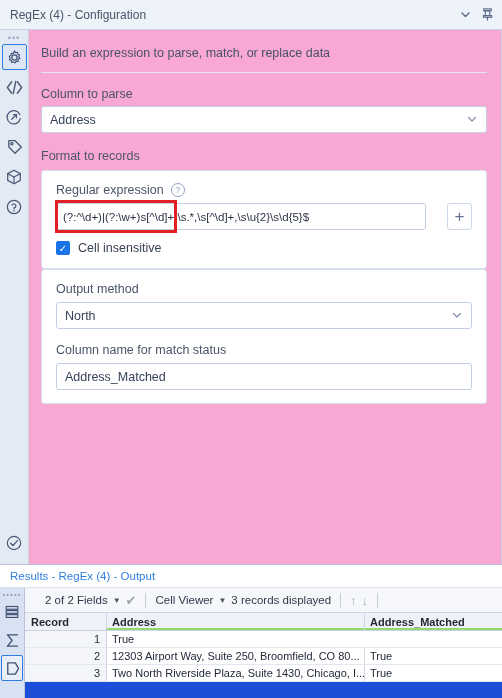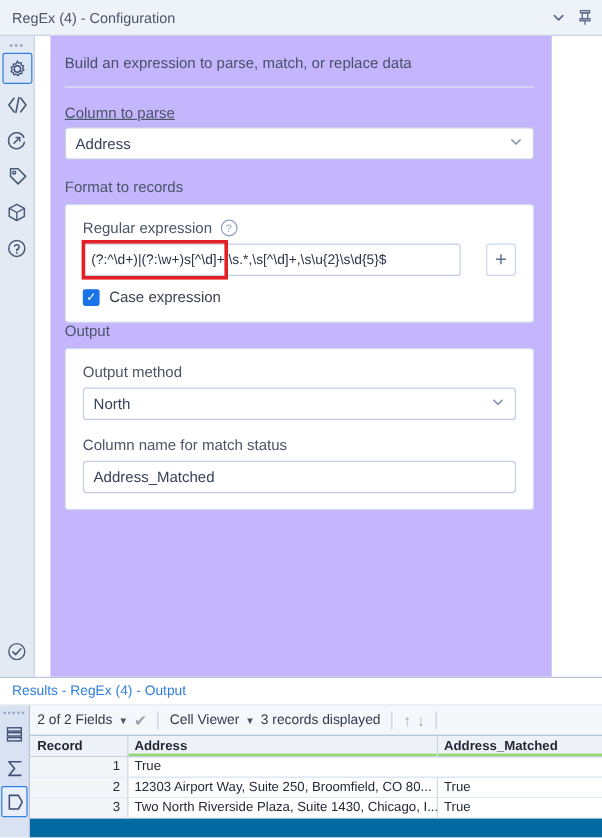--- a/index.html
+++ b/index.html
@@ -32,28 +32,28 @@
     width:25px; height:26px; margin:2px 0;
     display:flex; align-items:center; justify-content:center;
     color:#4a5a77;
   }
   .rail-btn.sel { background:#dde6f5; border:1.5px solid #2f7fe0; border-radius:2px; }
   .rail-spacer { flex:1; }
   .rail-bottom { margin-bottom:8px; }
 
   
   .form {
-    position:absolute; left:42px; top:30px; width:418px; height:534px;
-    background:#c4b5fd; border-right:1px solid #c9d3e4;
+    position:absolute; left:29px; top:30px; width:473px; height:534px;
+    background:#f9a8d4; border-right:1px solid #c9d3e4;
     overflow:hidden;
   }
   .form-inner { padding:12px 14px 0 12px; }
   .intro { font-size:12.5px; color:#465268; margin:4px 0 12px 0; }
   .hr { height:1px; background:#dfe6f1; margin:0 0 14px 0; }
-  .fld-label { font-size:12.5px; color:#4a5568; margin-bottom:5px;text-decoration:underline; }
+  .fld-label { font-size:12.5px; color:#4a5568; margin-bottom:5px; }
   .sect-label { font-size:12.5px; color:#4a5568; margin:0 0 7px 0; }
 
   .select, .textinput {
     height:27px; background:#fff; border:1px solid #c3cfe2; border-radius:3px;
     display:flex; align-items:center; padding:0 8px;
     font-size:12.5px; color:#37415a;
   }
   .select { justify-content:space-between; }
   .chev { color:#8494ae; font-size:11px; }
 
@@ -102,30 +102,30 @@
     background:#d9e2f2; border-right:1px solid #b9c4d8;
     display:flex; flex-direction:column; align-items:center; padding-top:3px;
   }
   .res-rail .grip2 { font-size:8px; color:#93a3bf; letter-spacing:1px; height:7px; line-height:7px;}
   .res-btn { width:22px; height:26px; margin:1px 0; display:flex; align-items:center; justify-content:center; color:#3f5074; }
   .res-btn.sel { background:#e8eff9; border:1.5px solid #2f7fe0; border-radius:2px; }
 
   .res-toolbar {
     position:absolute; left:25px; top:588px; width:477px; height:25px;
     background:#f5f7fa; border-bottom:1px solid #cdd6e4;
-    display:flex; align-items:center; gap:5px; padding-left:6px;
+    display:flex; align-items:center; gap:5px; padding-left:20px;
     font-size:11.5px; color:#30394a;
   }
   .tbsep { width:1px; height:15px; background:#c6cedd; margin:0 4px; }
   .caret { color:#4b5568; font-size:8px; }
   .chkmark { color:#9aa3ae; font-size:13px; }
   .arrowup, .arrowdn { color:#a6aebb; font-size:13px; }
 
   
-  .tbl { position:absolute; left:25px; top:613px; width:477px; height:85px; background:#0369a1; }
+  .tbl { position:absolute; left:25px; top:613px; width:477px; height:85px; background:#1d4ed8; }
   .trow { display:flex; height:17px; align-items:stretch; font-size:11px; }
   .thead { background:#eef1f7; font-weight:bold; color:#1f2733; height:18px; border-bottom:1px solid #c9d2e0;}
   .c-rec { width:82px; border-right:1px solid #cfd6e2; display:flex; align-items:center; padding:0 6px; }
   .c-addr { width:258px; border-right:1px solid #cfd6e2; display:flex; align-items:center; padding:0 5px; overflow:hidden; white-space:nowrap; }
   .c-match { flex:1; display:flex; align-items:center; padding:0 5px; }
   .thead .c-rec, .thead .c-addr, .thead .c-match { position:relative; }
   .thead .c-addr::after, .thead .c-match::after {
     content:""; position:absolute; left:0; right:0; bottom:0; height:2px; background:#8fdb6b;
   }
   .tbody .trow { border-bottom:1px solid #e3e8f0; color:#222b38; background:#fff; }
@@ -239,25 +239,24 @@
         <div class="regex-row">
           <div class="regex-box">
             <div class="regex-input">(?:^\d+)|(?:\w+)s[^\d]+,\s.*,\s[^\d]+,\s\u{2}\s\d{5}$</div>
             <div class="redbox"></div>
           </div>
           <div class="plusbtn">+</div>
         </div>
 
         <div class="chk-row">
           <span class="chk on">✓</span>
-          <span class="chk-lbl">Case expression</span>
+          <span class="chk-lbl">Cell insensitive</span>
         </div>
       </div>
 
-      <div class="sect-label">Output</div>
       <div class="card">
         <div class="card-sub">Output method</div>
         <div class="select" style="margin-bottom:14px;">
           <span>North</span>
           <span class="chev">
             <svg width="12" height="12" viewBox="0 0 12 12">
                 <path d="M2.5 4.5 L6 8 L9.5 4.5" stroke="#8494ae" stroke-width="1.3" fill="none" stroke-linecap="round" stroke-linejoin="round"></path>
               </svg>
           </span>
         </div>

